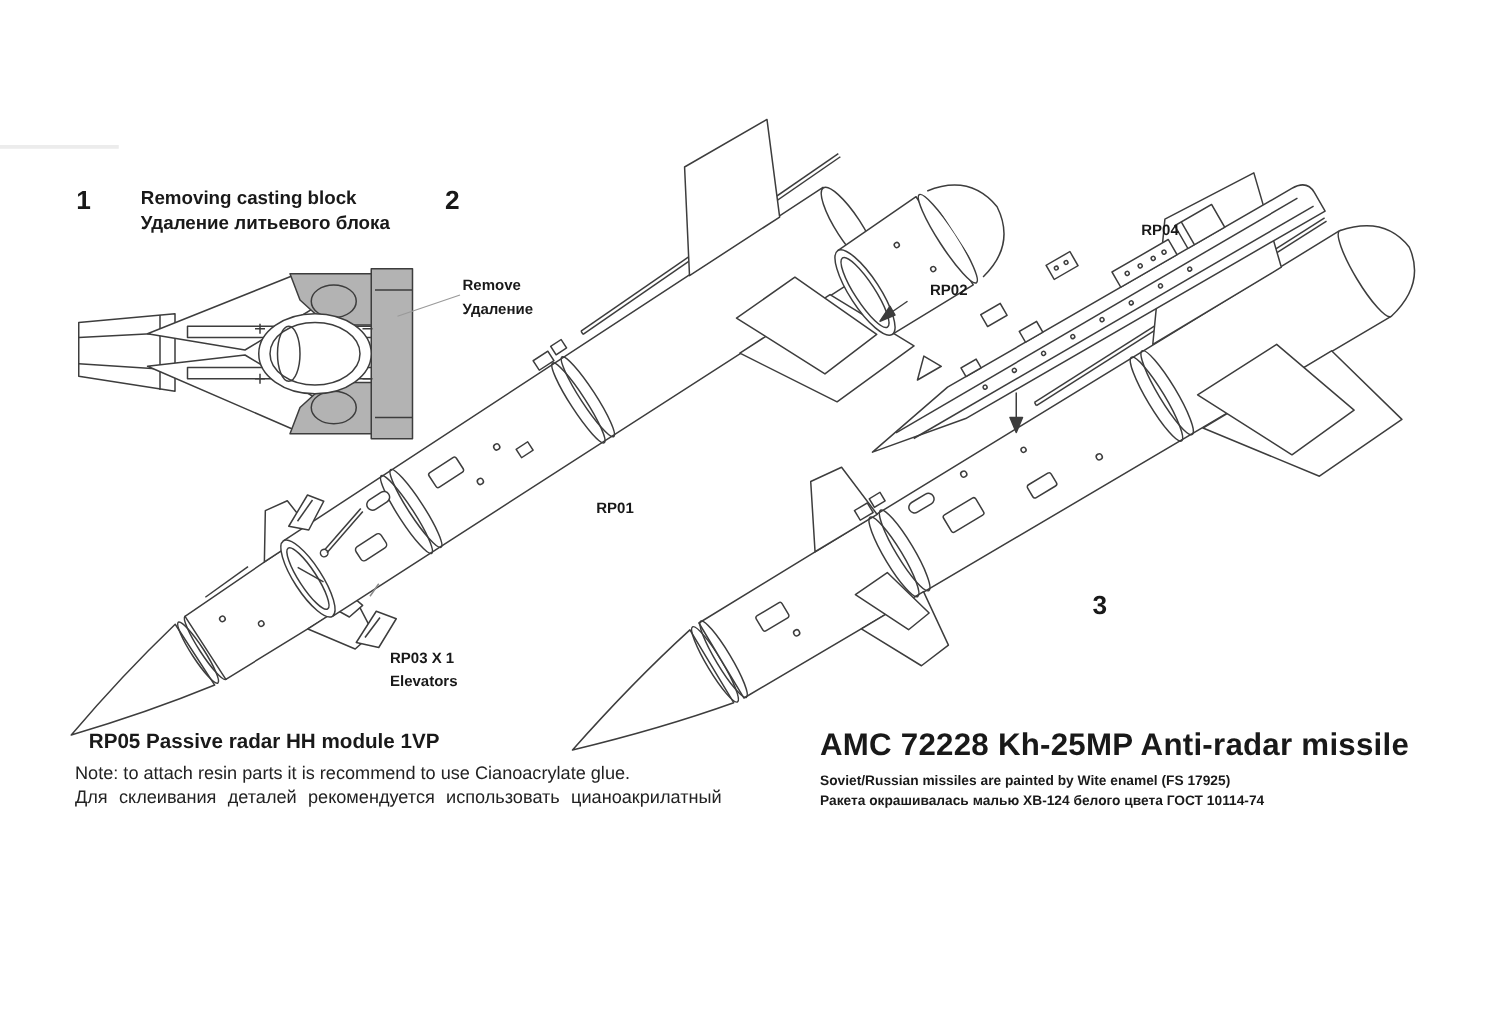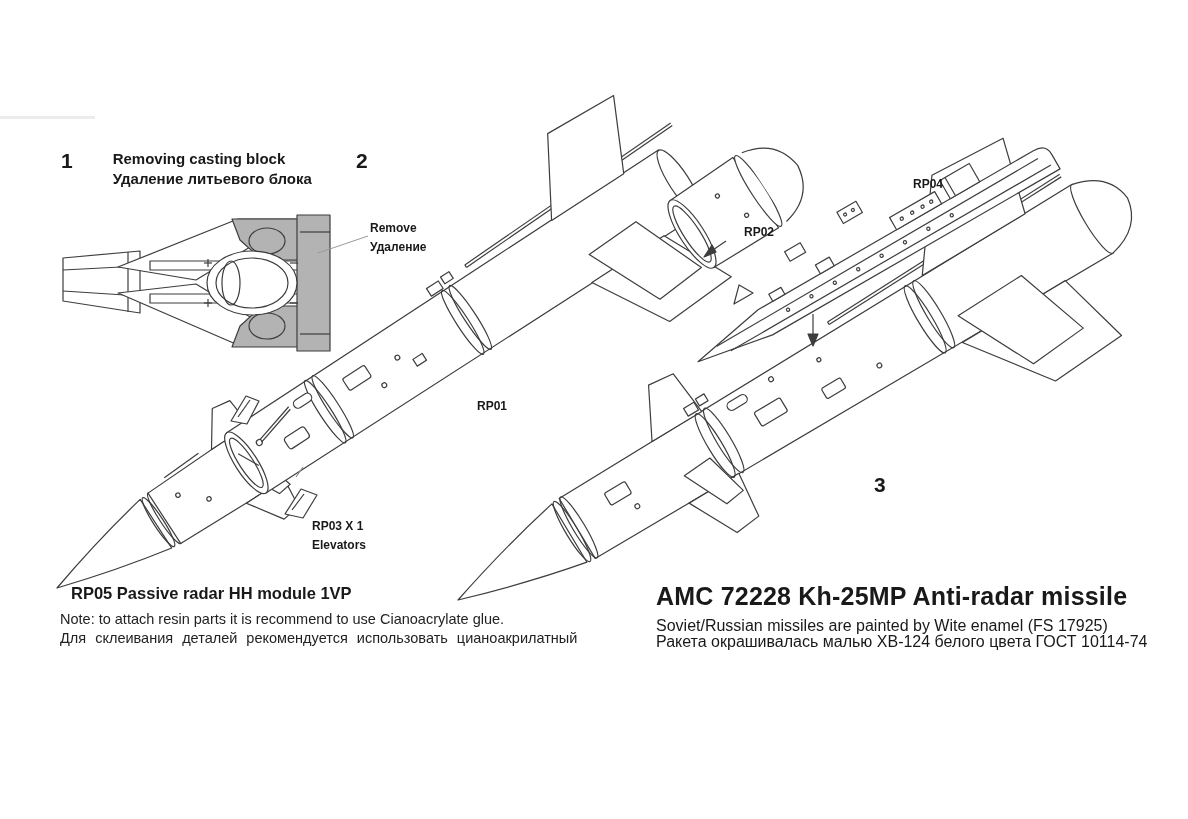--- a/index.html
+++ b/index.html
@@ -11,21 +11,21 @@
   svg{position:absolute;left:0;top:0;}
   .step{display:flex;gap:12px;}
   .step-num{font-weight:bold;font-size:21px;line-height:21px;margin-top:1px;}
   .step-titles span{display:block;font-weight:bold;font-size:15px;line-height:19.5px;white-space:nowrap;padding-left:28px;}
   .callout span{display:block;font-weight:bold;font-size:12px;line-height:19px;white-space:nowrap;}
   .part-label{font-weight:bold;font-size:12px;white-space:nowrap;}
   .rp05-label{font-weight:bold;font-size:16.5px;white-space:nowrap;}
   .note-line{font-size:14.5px;line-height:18.5px;white-space:nowrap;color:#222;}
   .note-ru{word-spacing:5px;text-align:right;}
   .footer-title{font-weight:bold;font-size:25px;line-height:27px;white-space:nowrap;letter-spacing:0.2px;}
-  .footer-sub{font-weight:normal;font-size:16px;line-height:15.5px;white-space:nowrap;}
+  .footer-sub{font-weight:bold;font-size:11px;line-height:15.5px;white-space:nowrap;}
 </style>
 </head>
 <body>
 
 <div class="canvas">
 
   <svg width="1188" height="819" viewBox="0 0 1188 819">
 
     <rect x="0" y="116" width="95" height="3" fill="#ececec"></rect>
 

